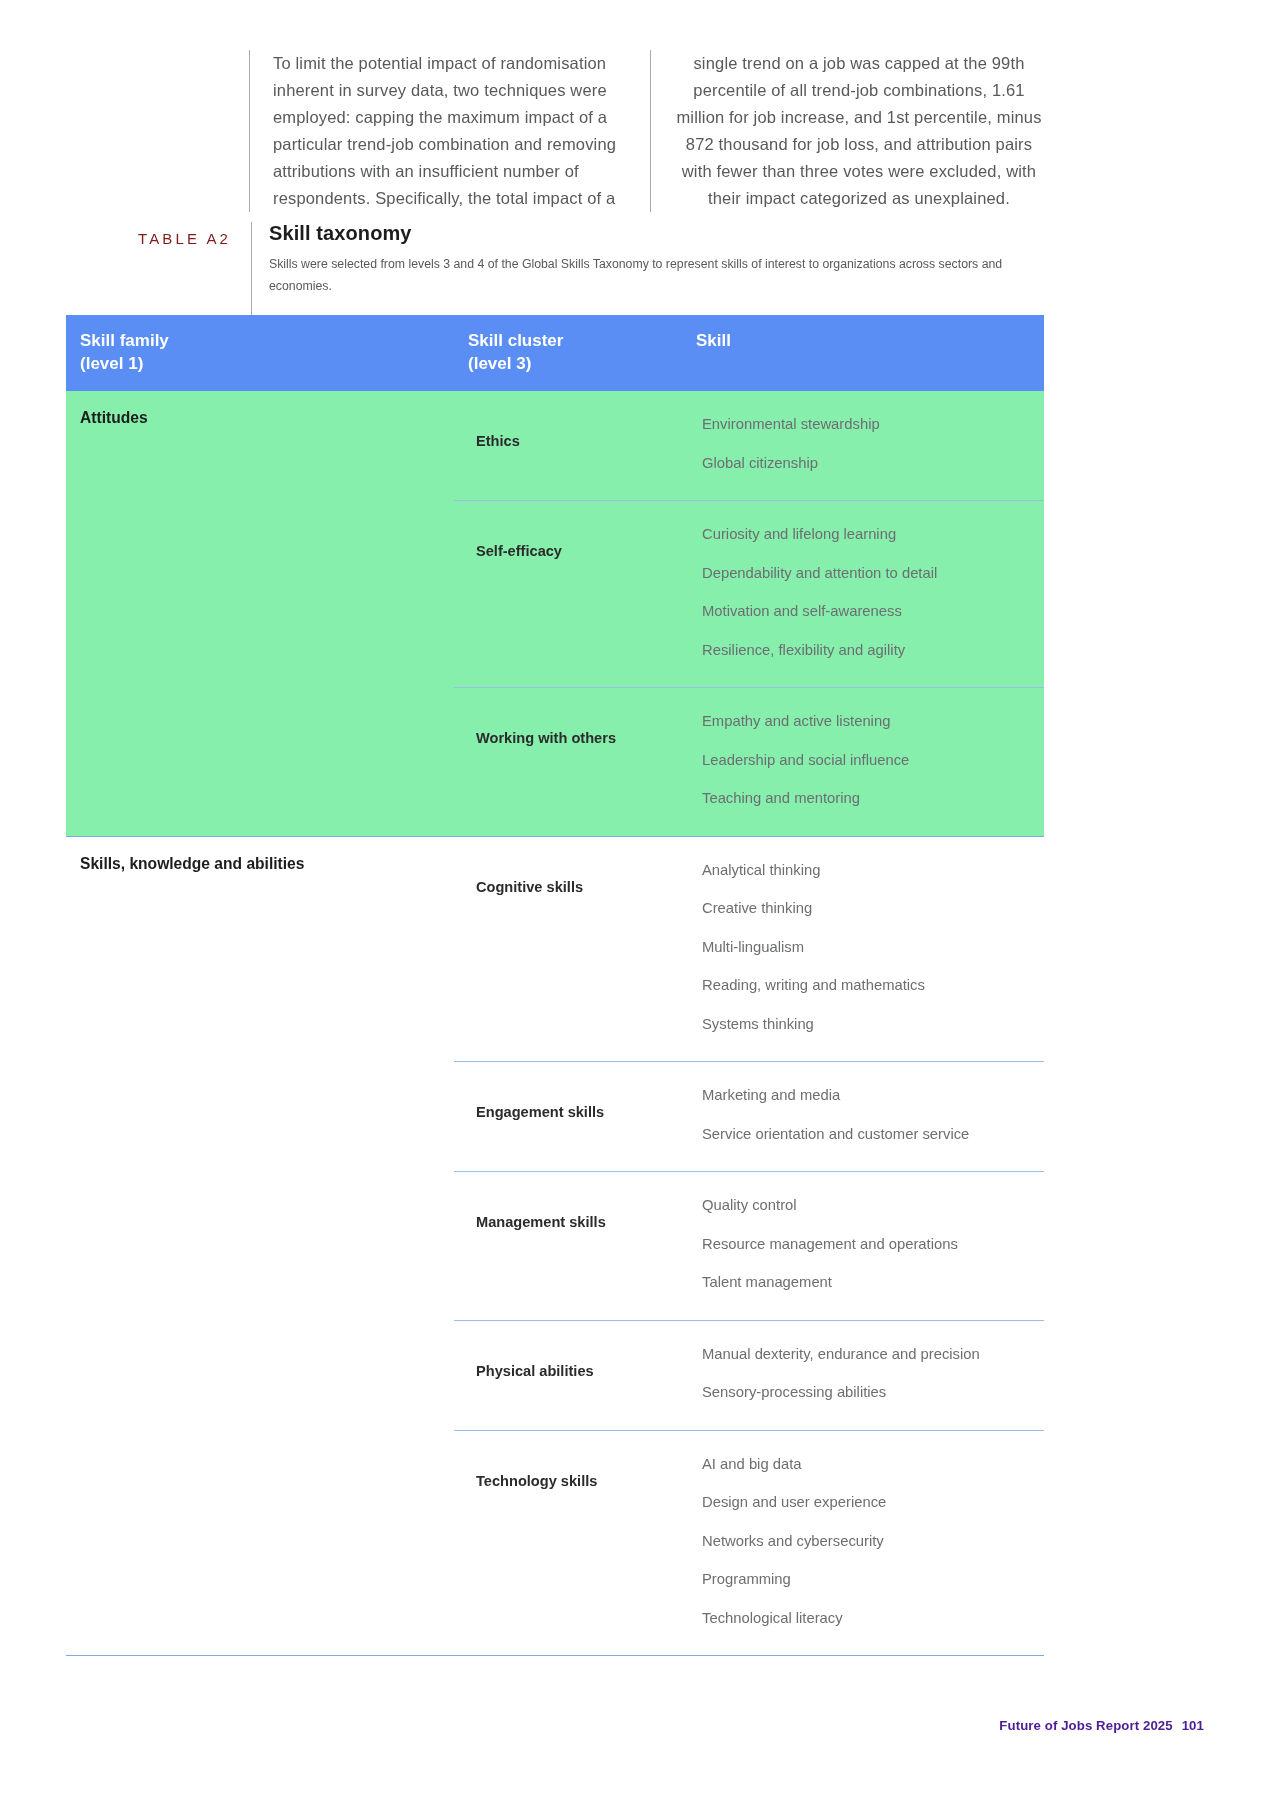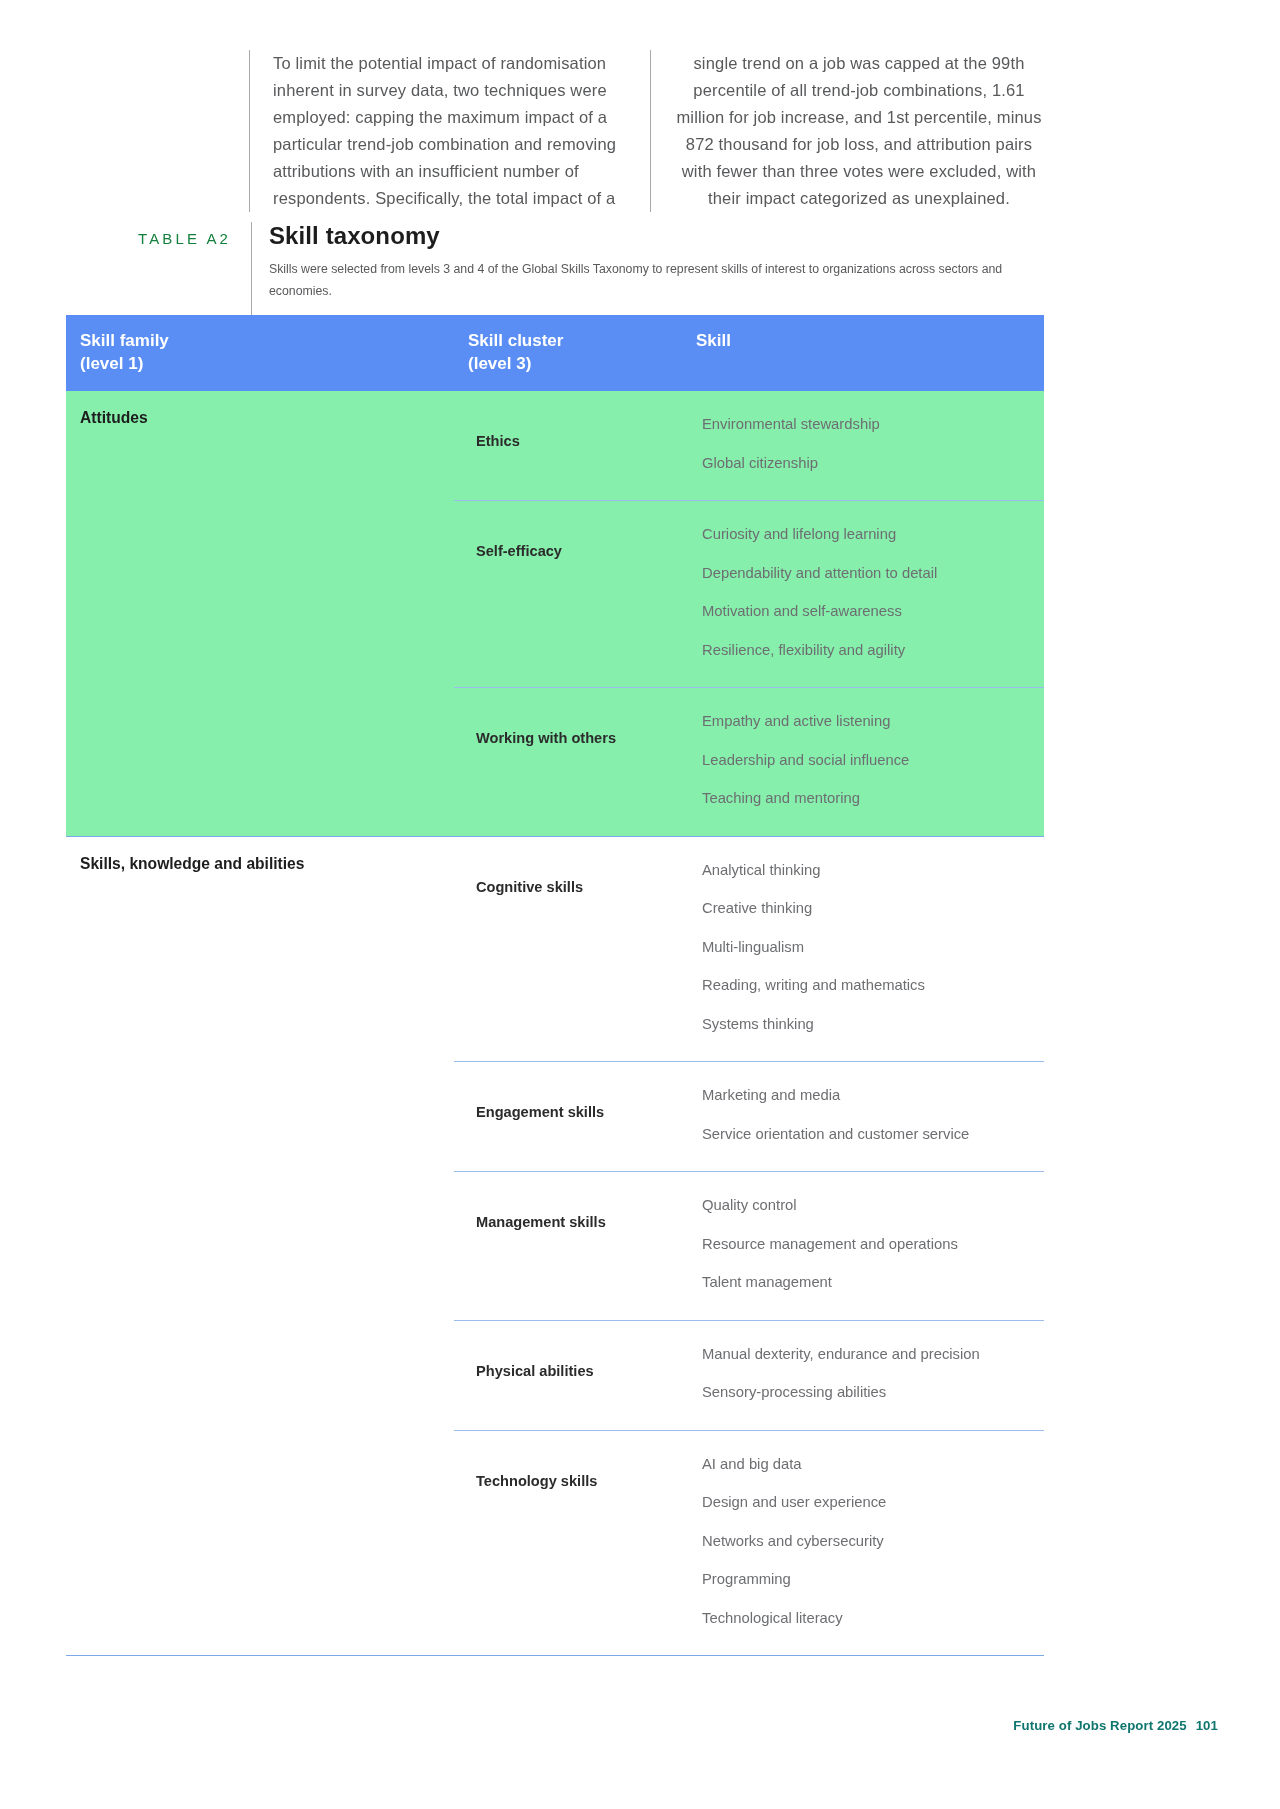--- a/index.html
+++ b/index.html
@@ -57,32 +57,32 @@
     width: 978px;
     display: flex;
   }
   .table-num {
     width: 185px;
     text-align: right;
     padding-right: 20px;
     box-sizing: border-box;
     font-size: 15px;
     letter-spacing: 3.1px;
-    color: #15803d;
+    color: #7f1d1d;
     padding-top: 8px;
   }
   .table-title-col {
     border-left: 1px solid #a9a9a9;
     padding-left: 17px;
     box-sizing: border-box;
     flex: 1;
     padding-bottom: 56px;
   }
   .table-title {
-    font-size: 24px;
+    font-size: 20px;
     font-weight: bold;
     color: #1d1d1d;
     margin: 0 0 8px 0;
     letter-spacing: 0.1px;
   }
   .table-desc {
     font-size: 12.3px;
     line-height: 22px;
     color: #58595b;
     margin: 0;
@@ -157,25 +157,25 @@
     position: absolute;
     left: 66px;
     width: 978px;
     height: 0;
     border-top: 1.6px solid #7ea9e6;
   }
 
   
   .footer {
     position: absolute;
-    right: 62px;
+    right: 76px;
     bottom: 76px;
     font-size: 13.2px;
     font-weight: bold;
-    color: #0f766e;
+    color: #4c1d95;
     letter-spacing: 0.1px;
     white-space: nowrap;
   }
   .footer .pg { margin-left: 9px; }
 </style>
 </head>
 <body>
 
 <div class="page">
 

